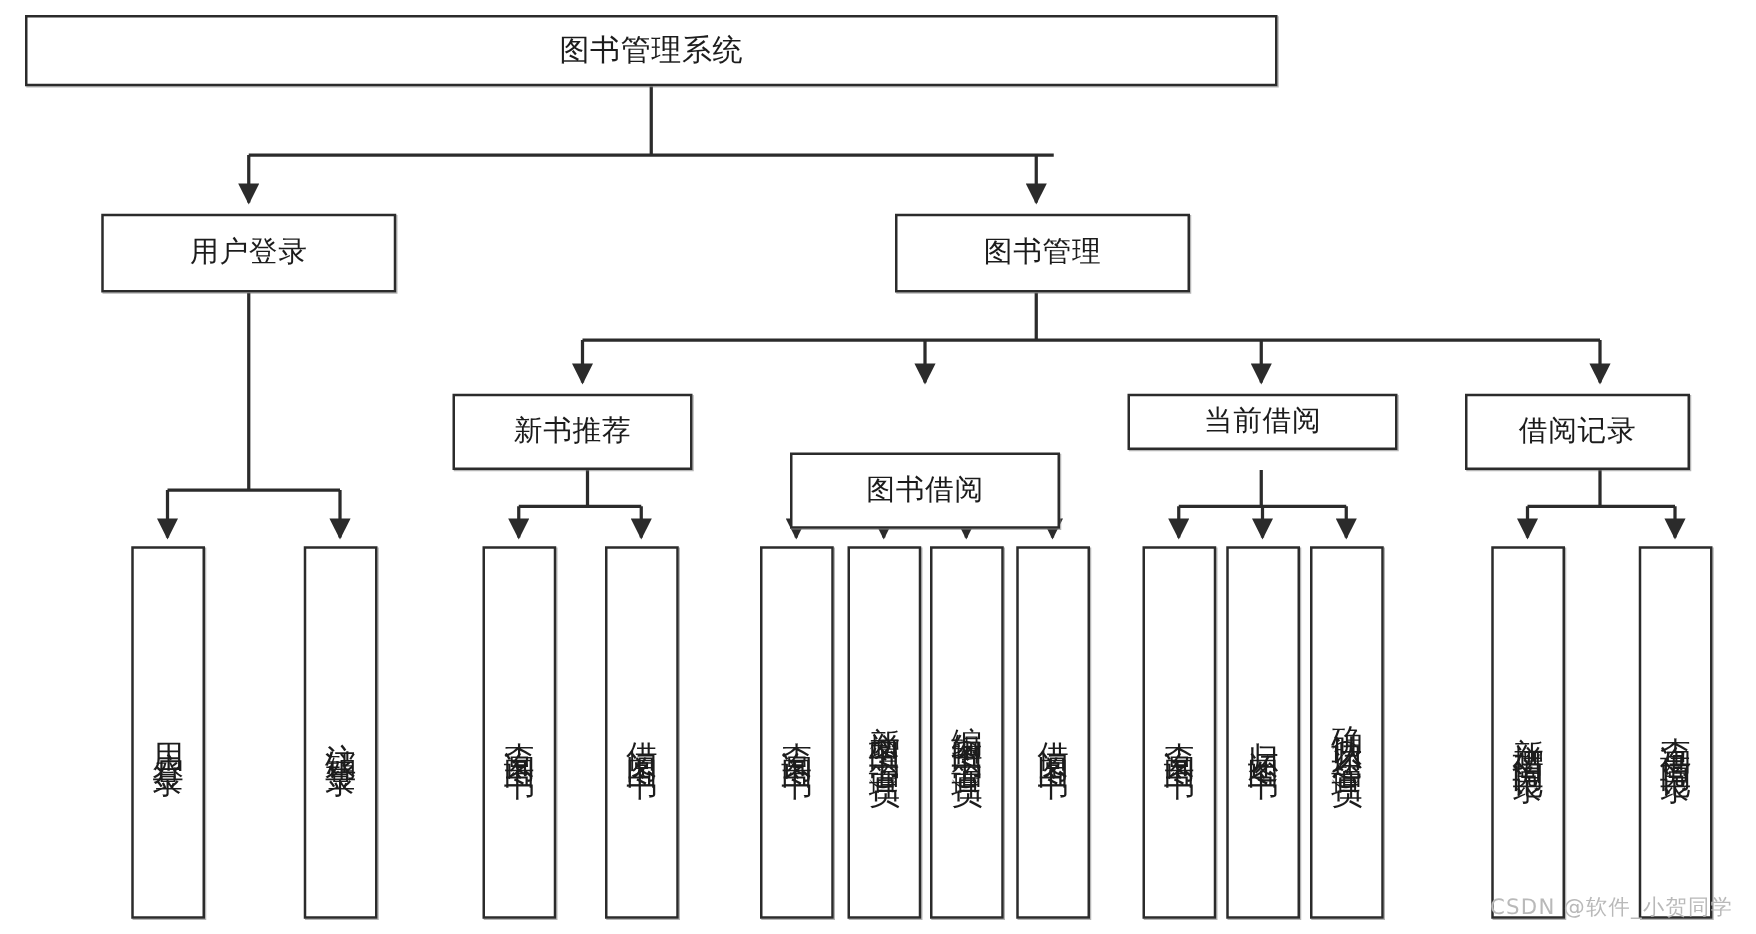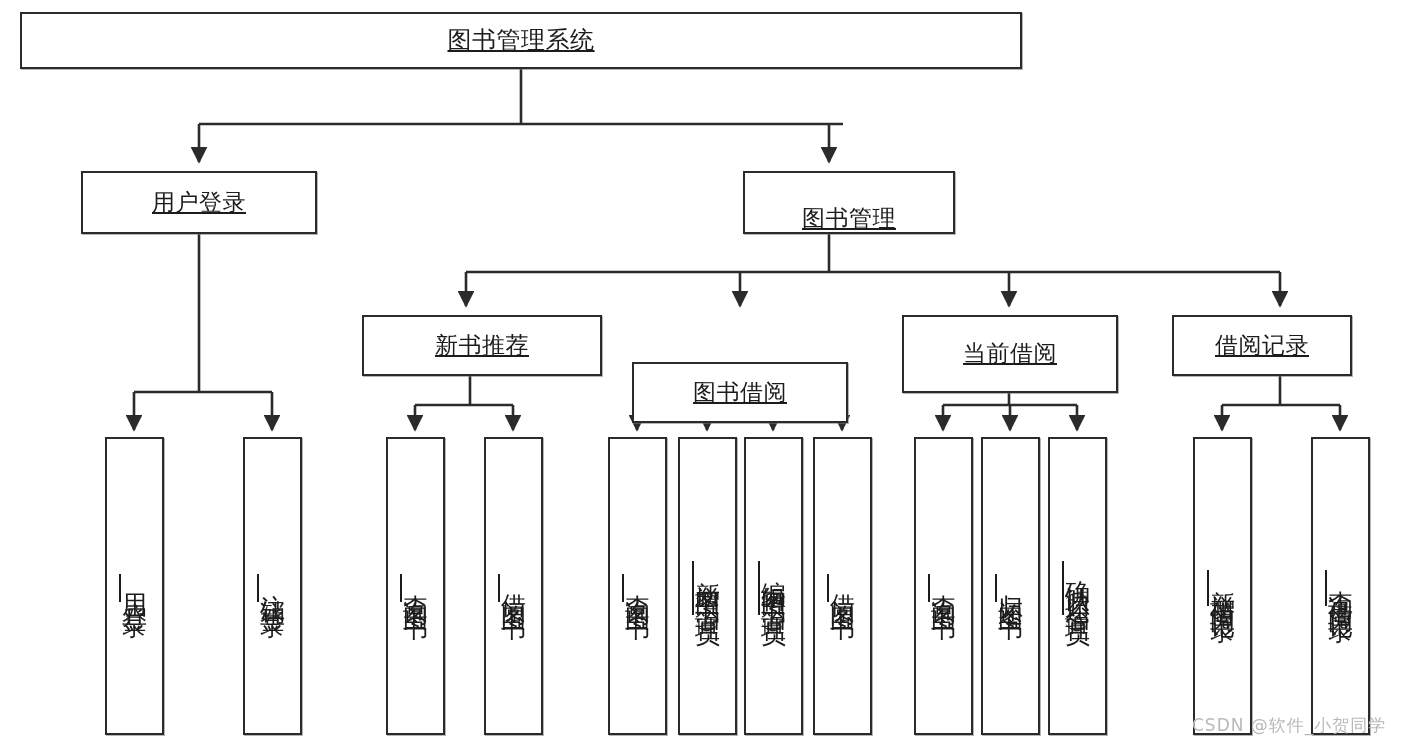--- a/index.html
+++ b/index.html
@@ -18,21 +18,20 @@
     display:flex;
     align-items:center;
     justify-content:center;
     color:#1c1c1c;
   }
   .node .label{
     display:block;
     text-align:center;
     line-height:1.18;
     white-space:pre-line;
-    text-decoration:underline;
   }
   
   .node.h .label{
     font-size:23px;
     letter-spacing:.5px;
   }
   .node.h-top .label{font-size:24px;}
   
   .node.v{
     align-items:flex-start;
@@ -121,31 +120,31 @@
     </g>
   </svg>
 
   <div class="node h h-top" style="left:20px;top:12px;width:1002px;height:57px;">
     <span class="label">图书管理系统</span>
   </div>
 
   <div class="node h" style="left:81px;top:171px;width:236px;height:63px;">
     <span class="label">用户登录</span>
   </div>
-  <div class="node h" style="left:743px;top:171px;width:212px;height:63px;align-items:flex-end;">
+  <div class="node h" style="left:716px;top:171px;width:236px;height:63px;">
     <span class="label">图书管理</span>
   </div>
 
-  <div class="node h" style="left:362px;top:315px;width:240px;height:61px;">
+  <div class="node h" style="left:362px;top:315px;width:192px;height:61px;">
     <span class="label">新书推荐</span>
   </div>
   <div class="node h" style="left:632px;top:315px;width:216px;height:61px;margin-top:47px;">
     <span class="label">图书借阅</span>
   </div>
-  <div class="node h" style="left:902px;top:315px;width:216px;height:78px;">
+  <div class="node h" style="left:902px;top:315px;width:216px;height:45px;">
     <span class="label">当前借阅</span>
   </div>
   <div class="node h" style="left:1172px;top:315px;width:180px;height:61px;">
     <span class="label">借阅记录</span>
   </div>
 
   <div class="node v" style="left:105px;top:437px;width:59px;height:298px;">
     <span class="label">用户登录</span>
   </div>
   <div class="node v" style="left:243px;top:437px;width:59px;height:298px;">

